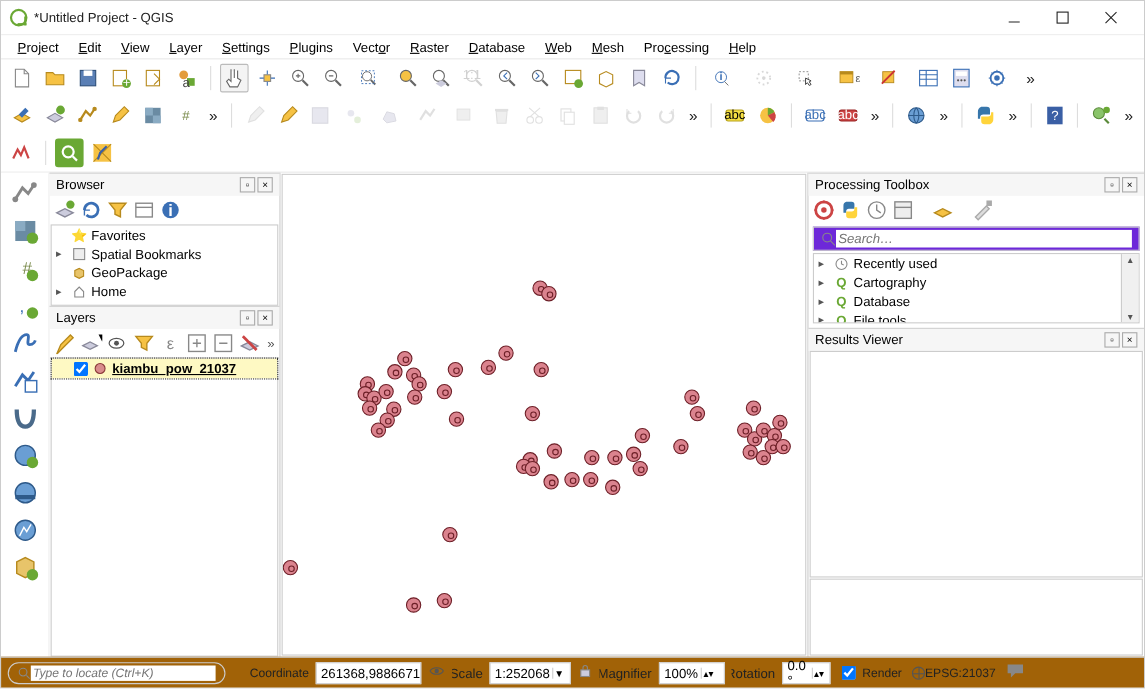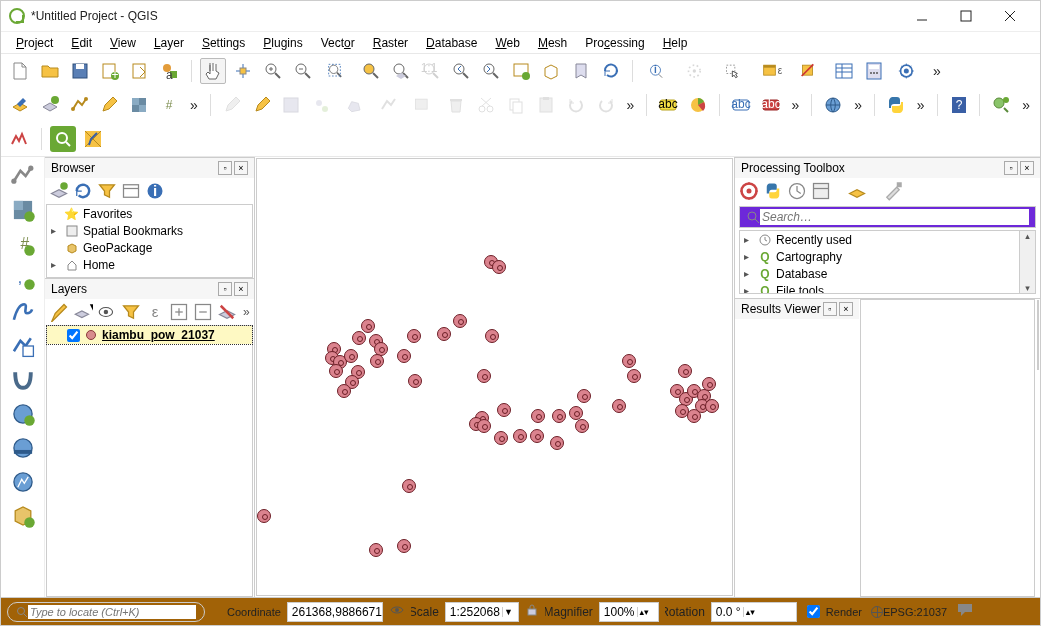--- a/index.html
+++ b/index.html
@@ -47,21 +47,21 @@
 .map { flex:1; position:relative; background:#fff; border:1px solid #ccc; margin:1px; overflow:hidden;}
 .pt { position:absolute; width:14px; height:14px; border-radius:50%; background:#db838e; border:1px solid #6d1f27; }
 .pt::after{ content:""; position:absolute; left:4px; top:4px; width:4px; height:4px; border-radius:50%; border:1px solid #6d1f27; background:#fff0;}
 
 .right-panels { width:306px; display:flex; flex-direction:column; border-left:1px solid #ccc; }
 .search-wrap { display:flex; align-items:center; border:1px solid #ccc; margin:2px 4px; padding:2px 6px; background:#6d28d9;}
 .search-wrap input { border:none; outline:none; flex:1; font-size:12px; font-style:italic; color:#888;}
 .proclist { border:1px solid #ccc; margin:0 4px 4px 4px; height:64px; overflow:hidden; position:relative; background:#fff;}
 .proclist .scrollbar { position:absolute; right:0; top:0; bottom:0; width:16px; background:#f0f0f0; border-left:1px solid #ccc; display:flex; flex-direction:column; align-items:center; justify-content:space-between;}
 .proclist .scrollbar .arr{ font-size:9px; color:#555;}
-.results-area { flex:1; display:flex; flex-direction:row; }
+.results-area { flex:1; display:flex; flex-direction:column; }
 .results-box { flex:1; border:1px solid #ccc; margin:0 1px; background:#fff;}
 .results-secondary { height:70px; border:1px solid #ccc; margin:1px; background:#fff;}
 
 .statusbar { height:28px; display:flex; align-items:center; gap:6px; padding:0 6px; border-top:1px solid #ccc; background:#a16207;}
 .statusbar .locator { width:198px; height:20px; border:1px solid #ccc; border-radius:10px; display:flex; align-items:center; padding:0 8px;}
 .statusbar .locator input { border:none; outline:none; flex:1; font-style:italic; color:#888; font-size:11px;}
 .statusbar .lbl { font-size:11px; color:#222;}
 .statusbar .box { height:20px; border:1px solid #ccc; background:#fff; padding:0 4px; display:flex; align-items:center; font-size:11px;}
 .statusbar .dd { width:14px; text-align:center; border-left:1px solid #ccc; margin-left:2px; font-size:9px;}
 .epsg-pill{ display:flex; align-items:center; gap:0; border-radius:4px; padding:0 3px;}
@@ -896,21 +896,21 @@
     <span><svg width="14" height="14">
           <rect x="3" y="6" width="8" height="6" fill="#ccd" stroke="#888"></rect>
           <path d="M5 6V4a2 2 0 0 1 4 0v2" fill="none" stroke="#888"></path>
         </svg></span>
     <span class="lbl" style="overflow:hidden;max-width:48px;direction:rtl"><span>Magnifier</span></span>
     <div class="box" style="width:60px">
         <span>100%</span>
         <span class="dd">▴▾</span>
       </div>
     <span class="lbl" style="overflow:hidden;max-width:40px;direction:rtl"><span>Rotation</span></span>
-    <div class="box" style="width:86px">
+    <div class="box" style="width:44px">
         <span>0.0 °</span>
         <span class="dd">▴▾</span>
       </div>
     <label style="display:flex;align-items:center;gap:3px">
         <input type="checkbox" checked="" style="">
         <span class="lbl">Render</span>
       </label>
     <div class="epsg-pill">
         <span class="globe"></span>
         <span class="lbl">EPSG:21037</span>

